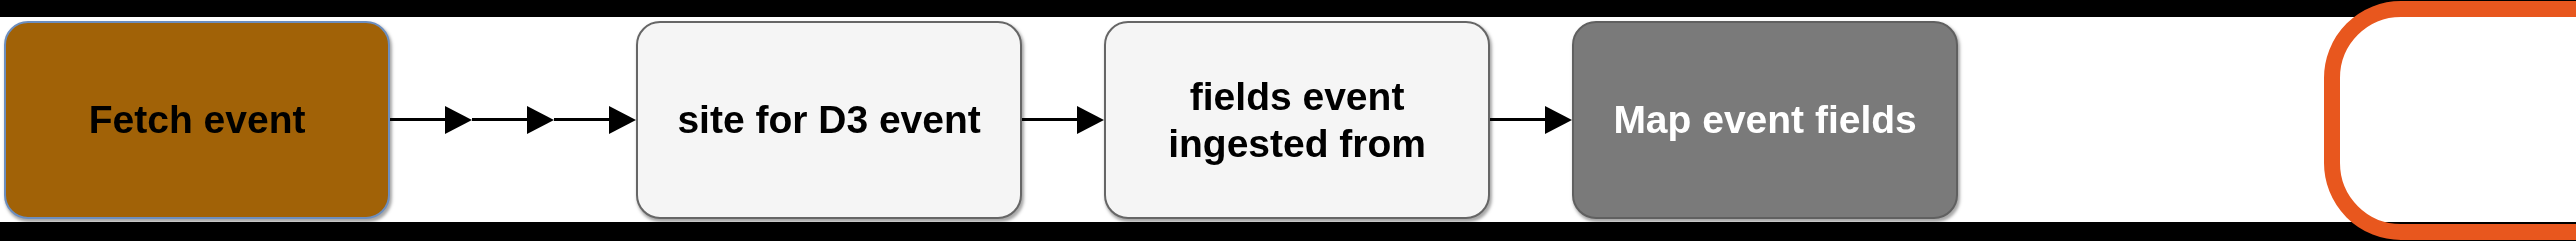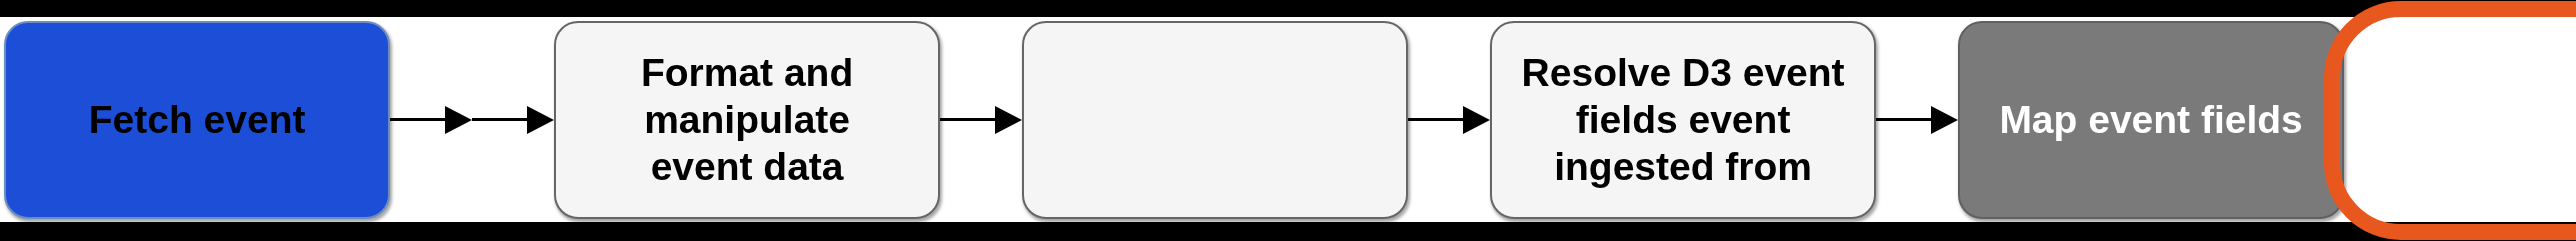--- a/index.html
+++ b/index.html
@@ -41,21 +41,21 @@
     align-items: center;
     text-align: center;
     font-size: 39px;
     font-weight: 700;
     line-height: 47px;
     color: #000000;
     padding: 0 14.4px;
     box-shadow: 1.5px 2.1px 3.1px rgba(0,0,0,0.35);
   }
   .box.light { background: #f5f5f5; border: 2.6px solid #666666; }
-  .box.blue  { background: #1d4ed8; border: 2.6px solid #6c8ebf; }
+  .box.blue  { background: #a16207; border: 2.6px solid #6c8ebf; }
   .box.dark  { background: #7a7a7a; border: 2.6px solid #606060; color: #ffffff; }
   .ln { display: block; }
 
   .arrow {
     width: 82px;
     align-self: center;
     height: 28px;
     display: flex;
     align-items: center;
   }
@@ -97,41 +97,36 @@
       <div class="shaft"></div>
       <div class="head"></div>
     </div>
 
 
     <div class="arrow">
       <div class="shaft"></div>
       <div class="head"></div>
     </div>
 
+
+    <div class="arrow">
+      <div class="shaft"></div>
+      <div class="head"></div>
+    </div>
+
     <div class="box light">
-      <span class="ln">Format and</span>
-      <span class="ln">manipulate</span>
-      <span class="ln">event data</span>
+      <span class="ln">site for D3 event</span>
     </div>
 
     <div class="arrow">
       <div class="shaft"></div>
       <div class="head"></div>
     </div>
 
     <div class="box light">
-    </div>
-
-    <div class="arrow">
-      <div class="shaft"></div>
-      <div class="head"></div>
-    </div>
-
-    <div class="box light">
-      <span class="ln">Resolve D3 event</span>
       <span class="ln">fields event</span>
       <span class="ln">ingested from</span>
     </div>
 
     <div class="arrow">
       <div class="shaft"></div>
       <div class="head"></div>
     </div>
 
     <div class="box dark">

